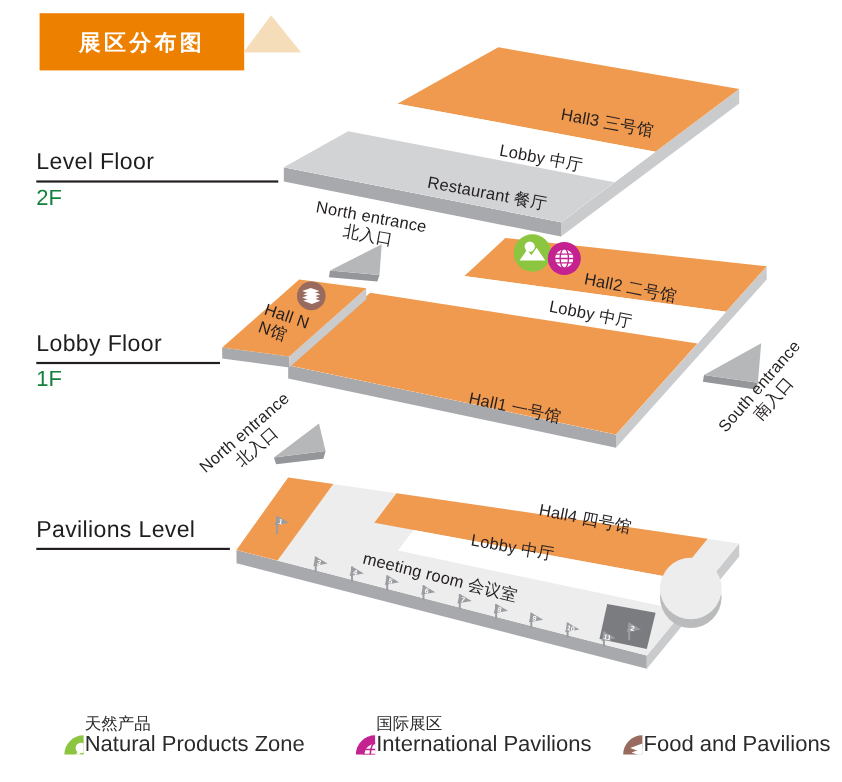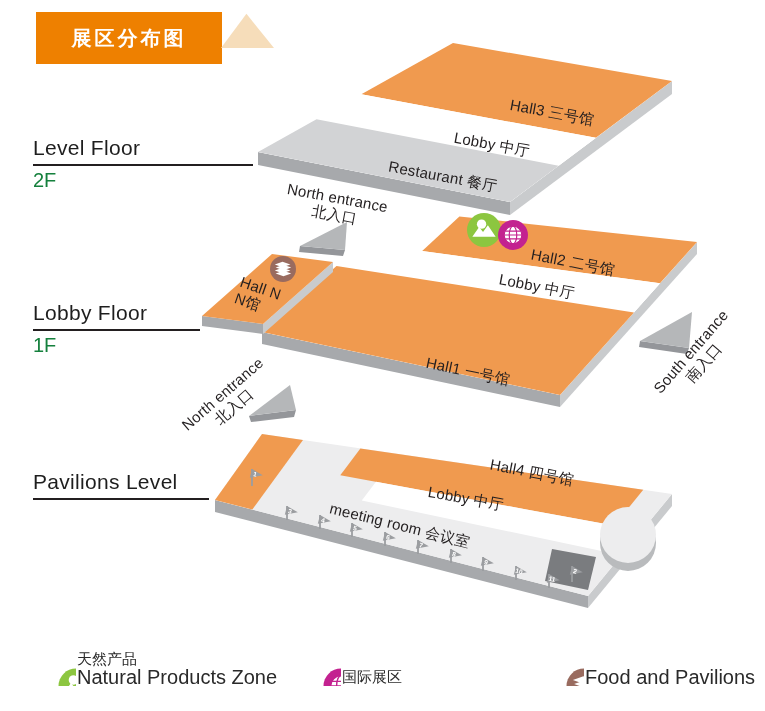--- a/index.html
+++ b/index.html
@@ -208,20 +208,21 @@
         <span class="legend-zh">天然产品</span>
         <span class="legend-en">Natural Products Zone</span>
       </div>
     </div>
     <div class="legend-item" style="left:303px;">
       <svg width="38" height="38" viewBox="-19 -19 38 38">
           <use href="#sym-globe"></use>
         </svg>
       <div class="legend-texts">
         <span class="legend-zh">国际展区</span>
+        <span class="legend-en">International Pavilions</span>
       </div>
     </div>
     <div class="legend-item" style="left:546px;">
       <svg width="38" height="38" viewBox="-19 -19 38 38">
           <use href="#sym-food"></use>
         </svg>
       <div class="legend-texts">
         <span class="legend-en">Food and Pavilions</span>
       </div>
     </div>

